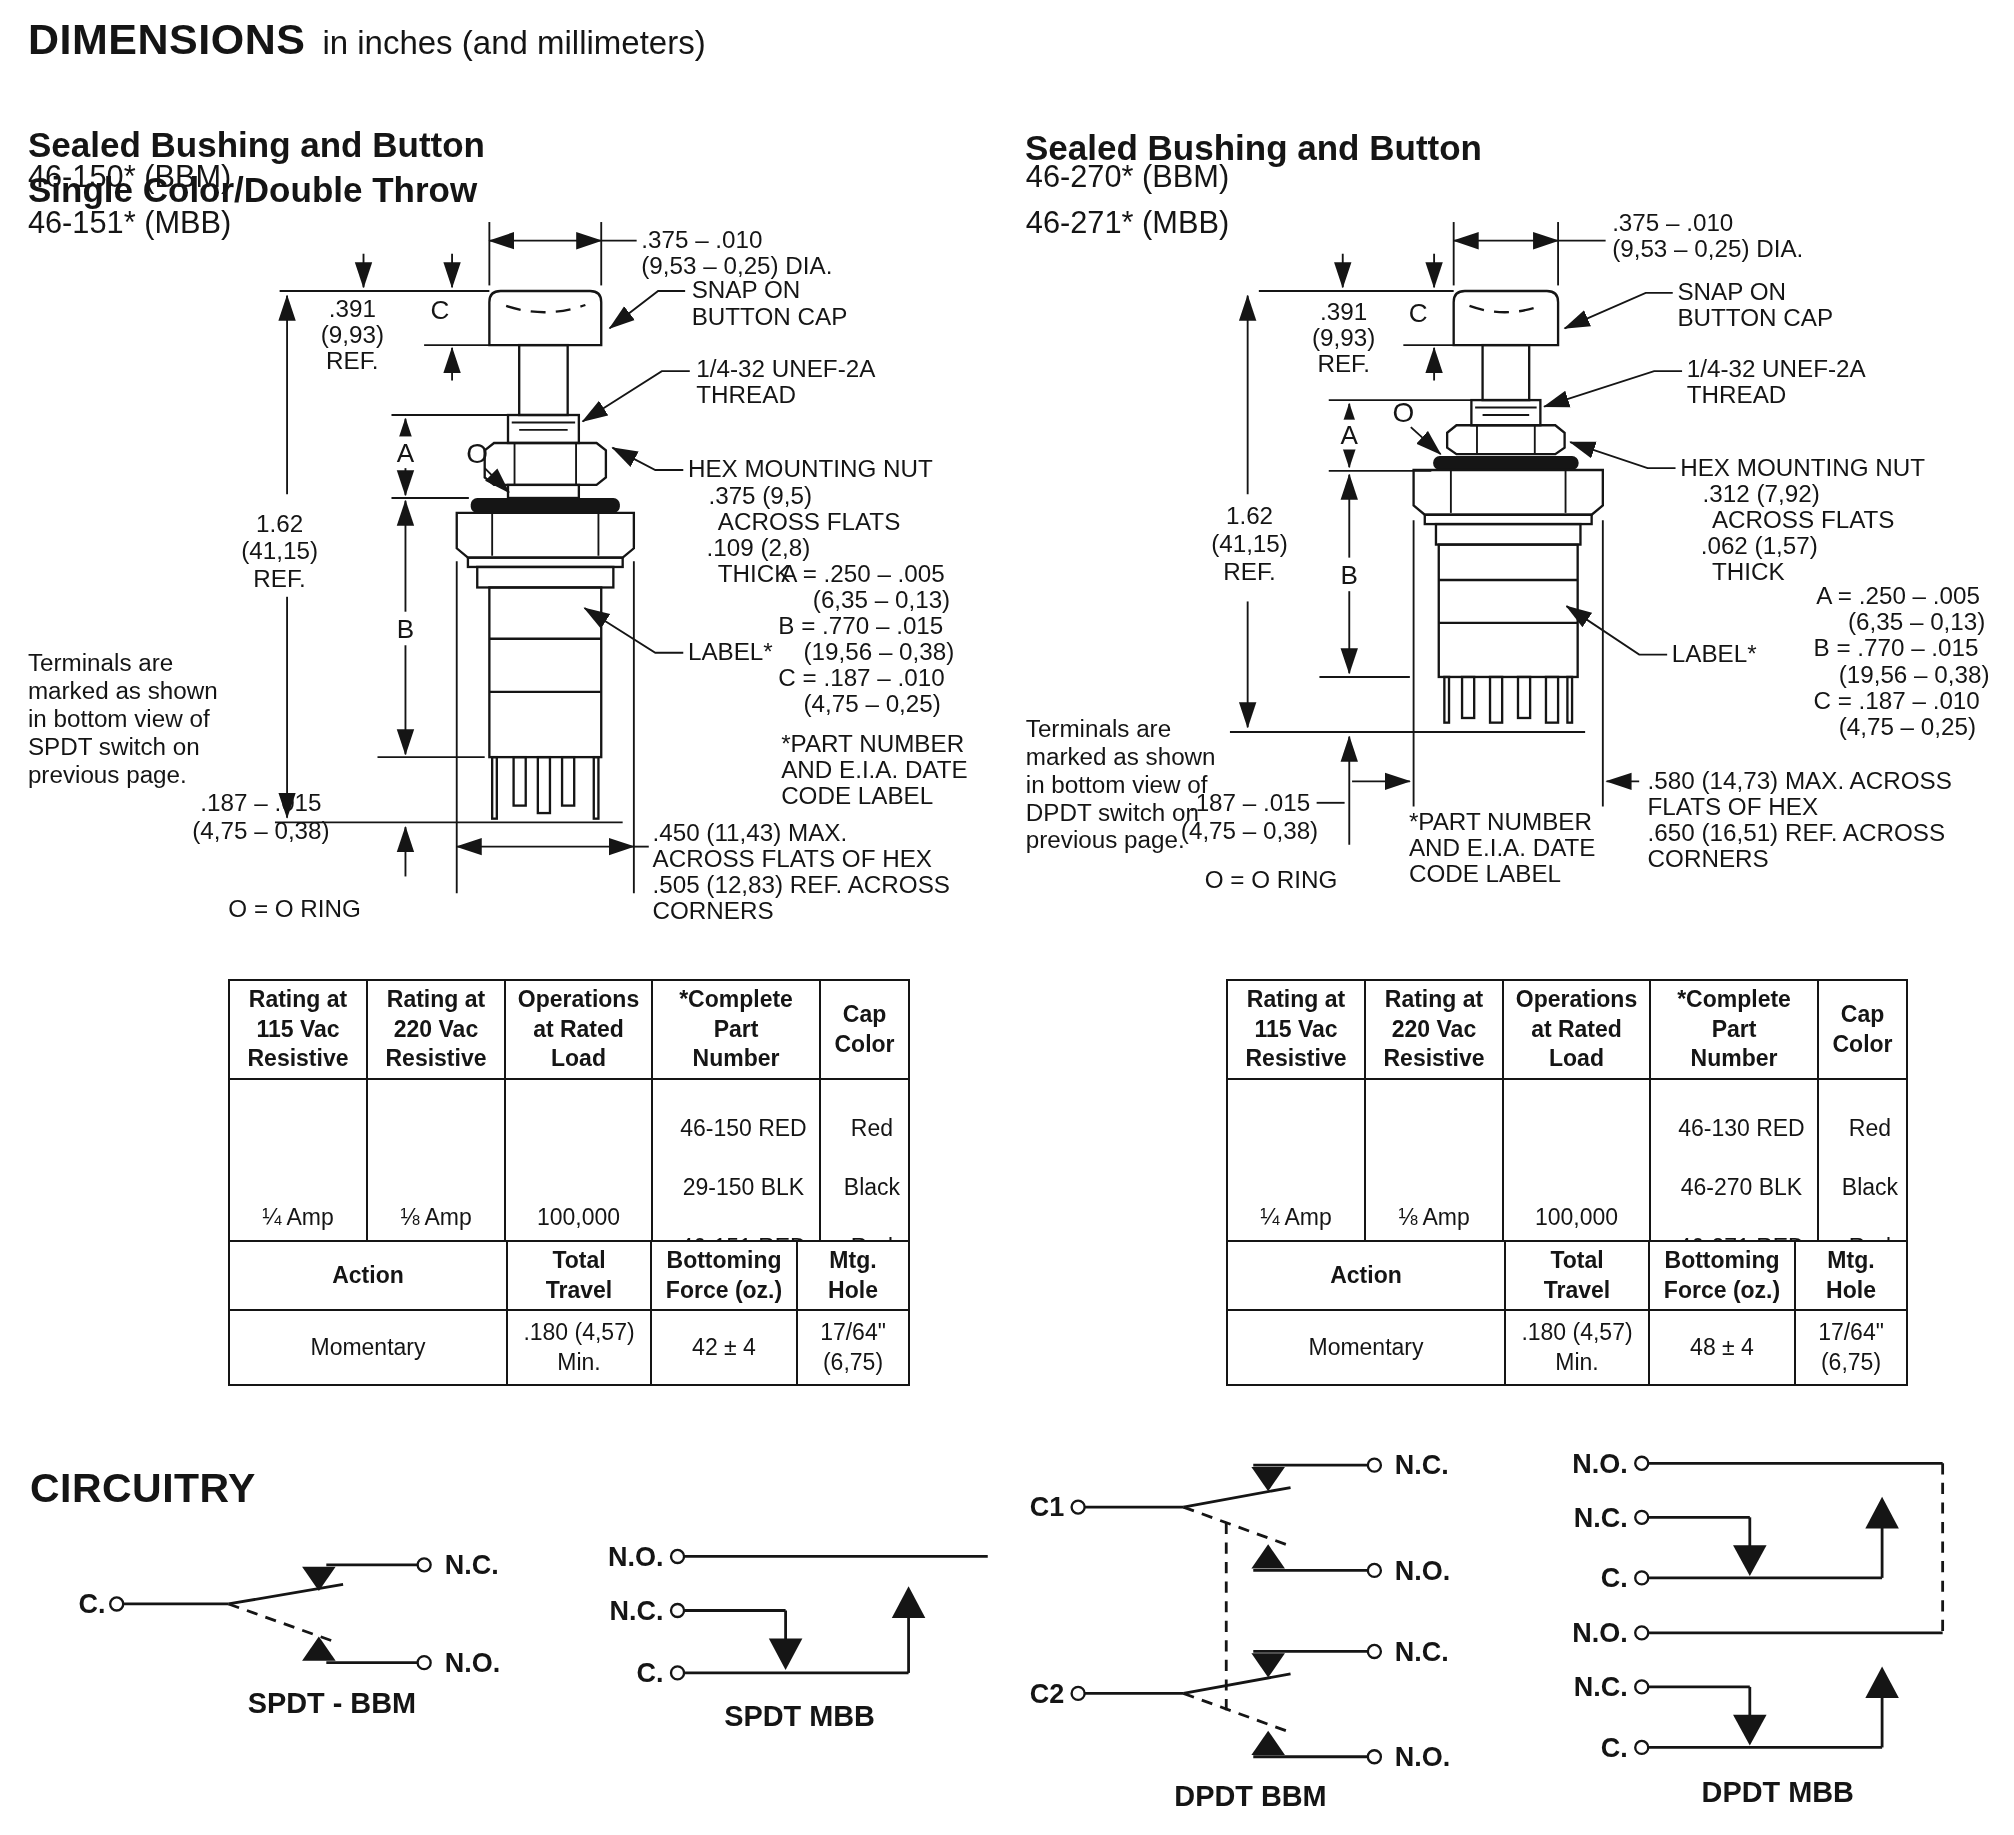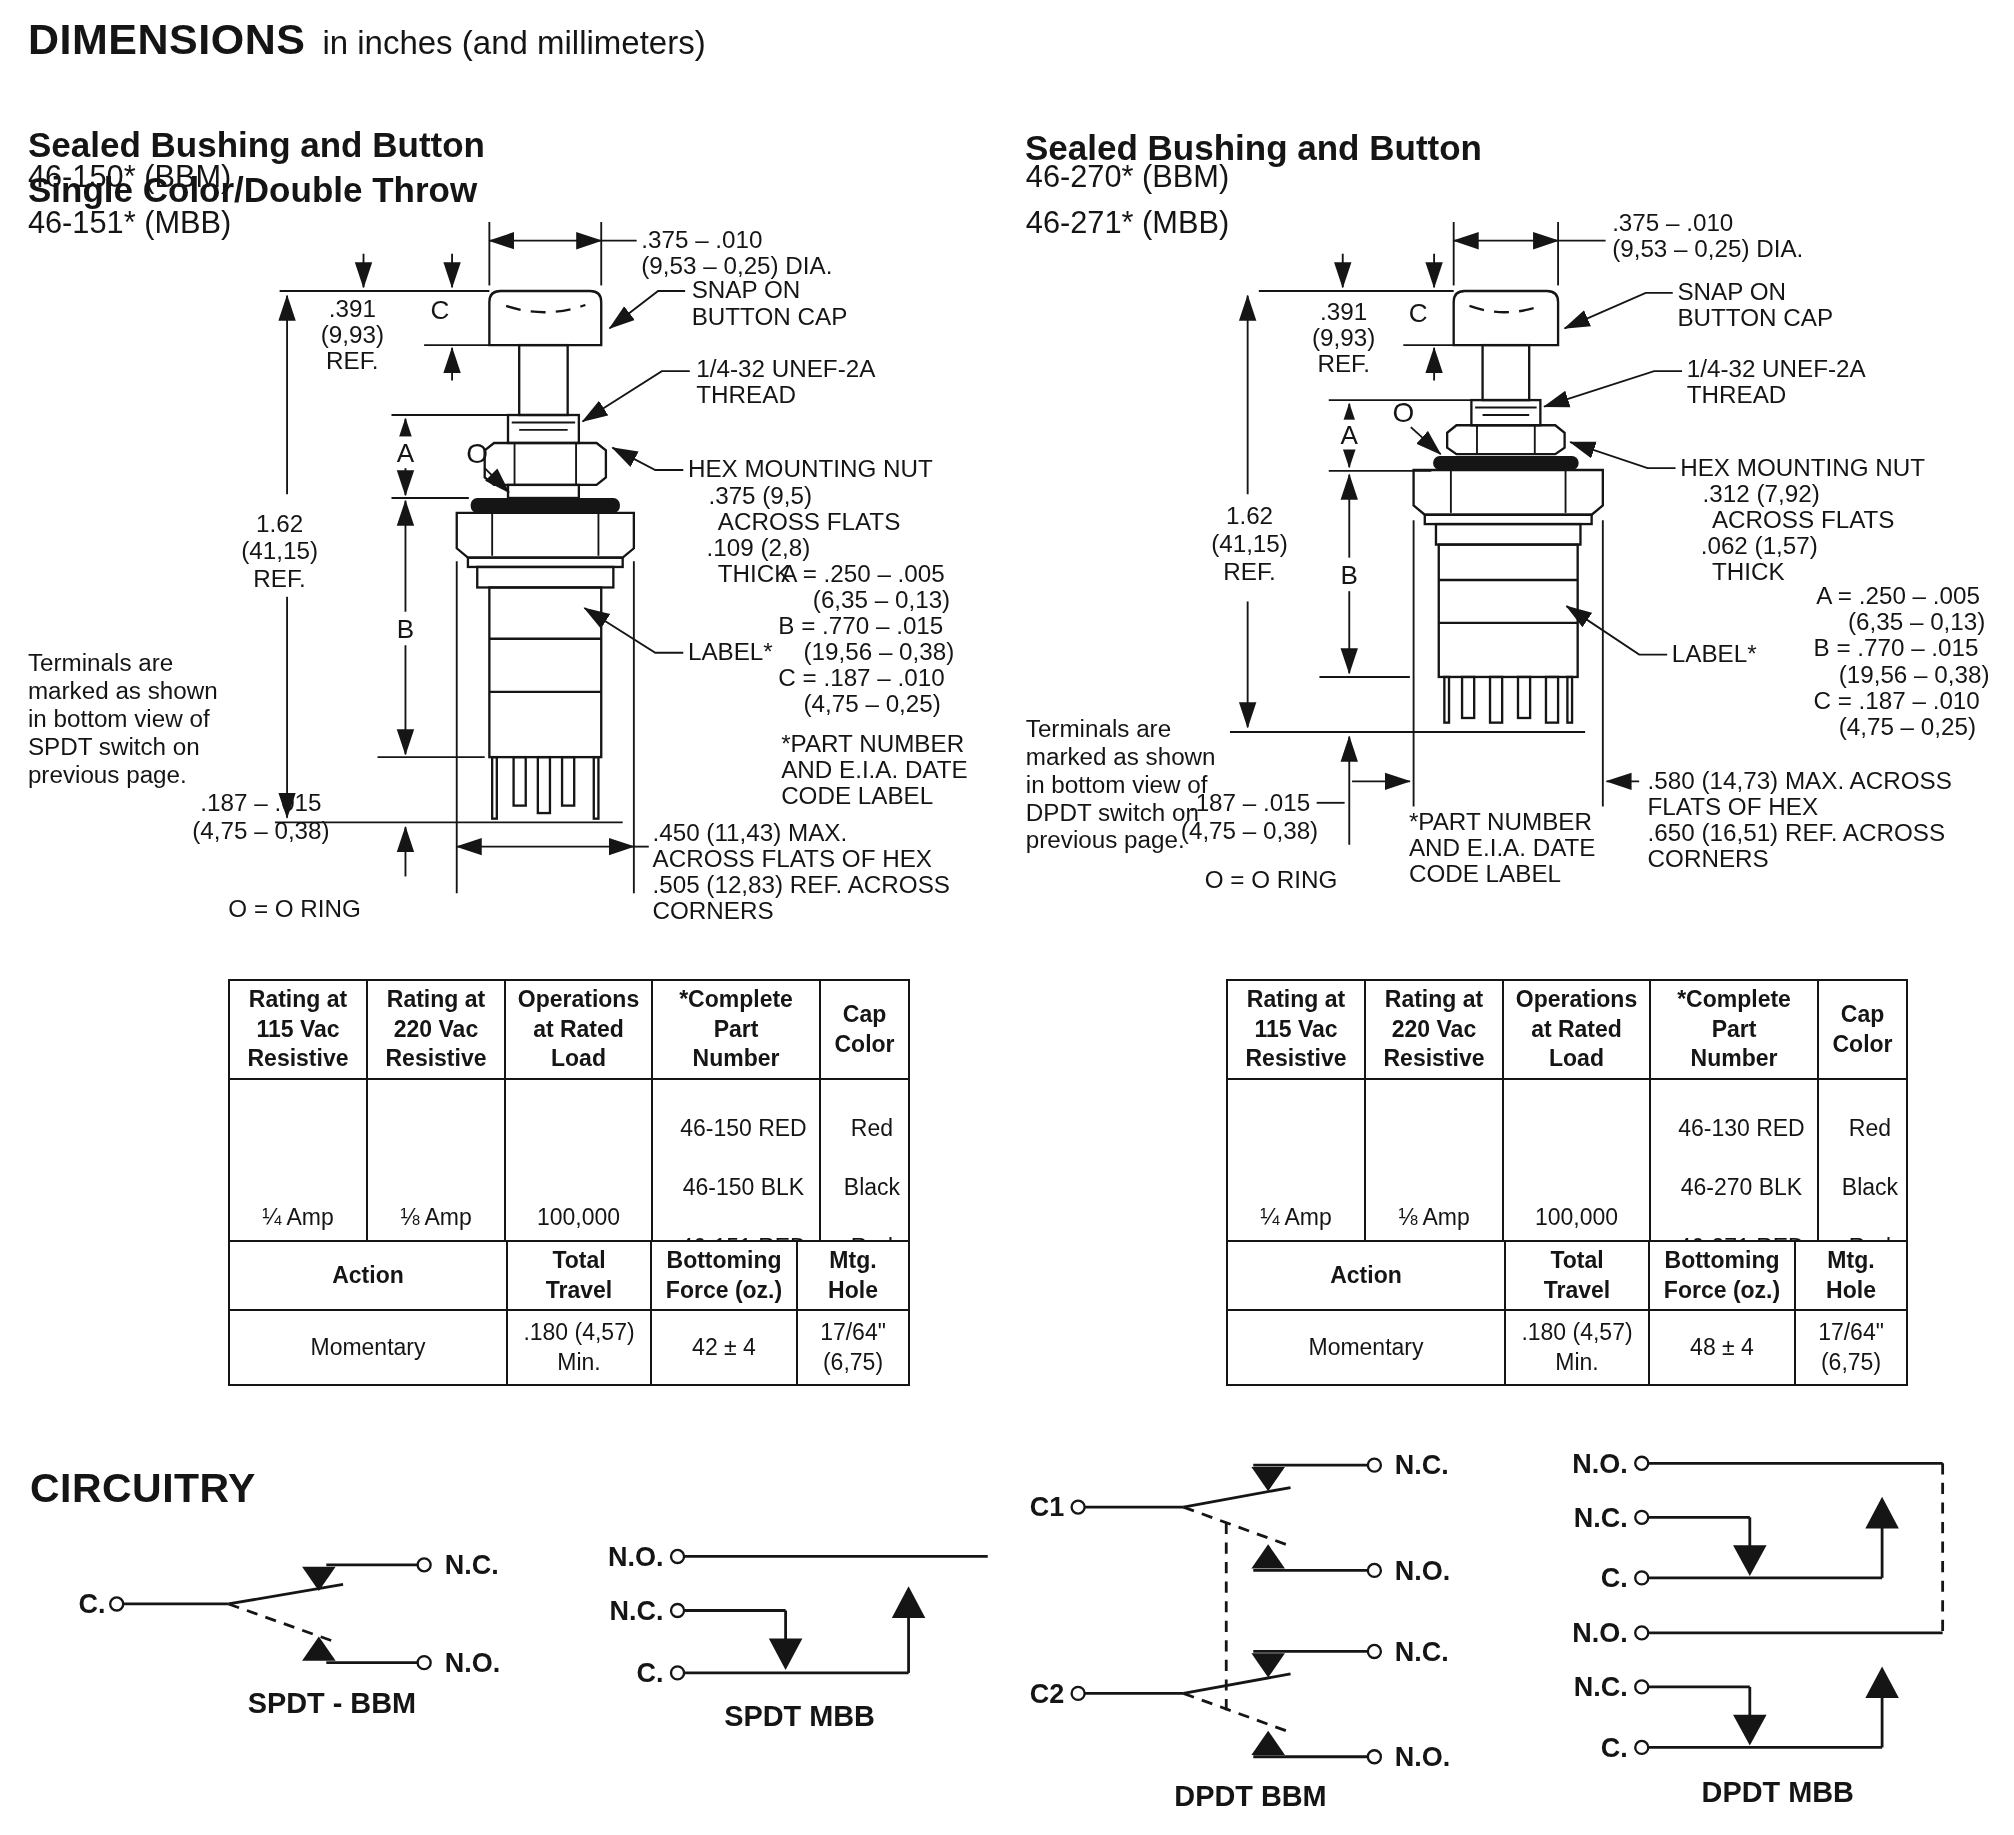--- a/index.html
+++ b/index.html
@@ -296,21 +296,21 @@
 Number</td>
       <td class="th">Cap
 Color</td>
     </tr>
     <tr style="height:147px;">
       <td>¼ Amp</td>
       <td>⅛ Amp</td>
       <td>100,000</td>
       <td class="cl">
         <div>46-150 RED</div>
-        <div>46-150 BLK</div>
+        <div>29-150 BLK</div>
         <div>46-151 RED</div>
         <div>46-151 BLK</div>
       </td>
       <td class="cl">
         <div>Red</div>
         <div>Black</div>
         <div>Red</div>
         <div>Black</div>
       </td>
     </tr>

